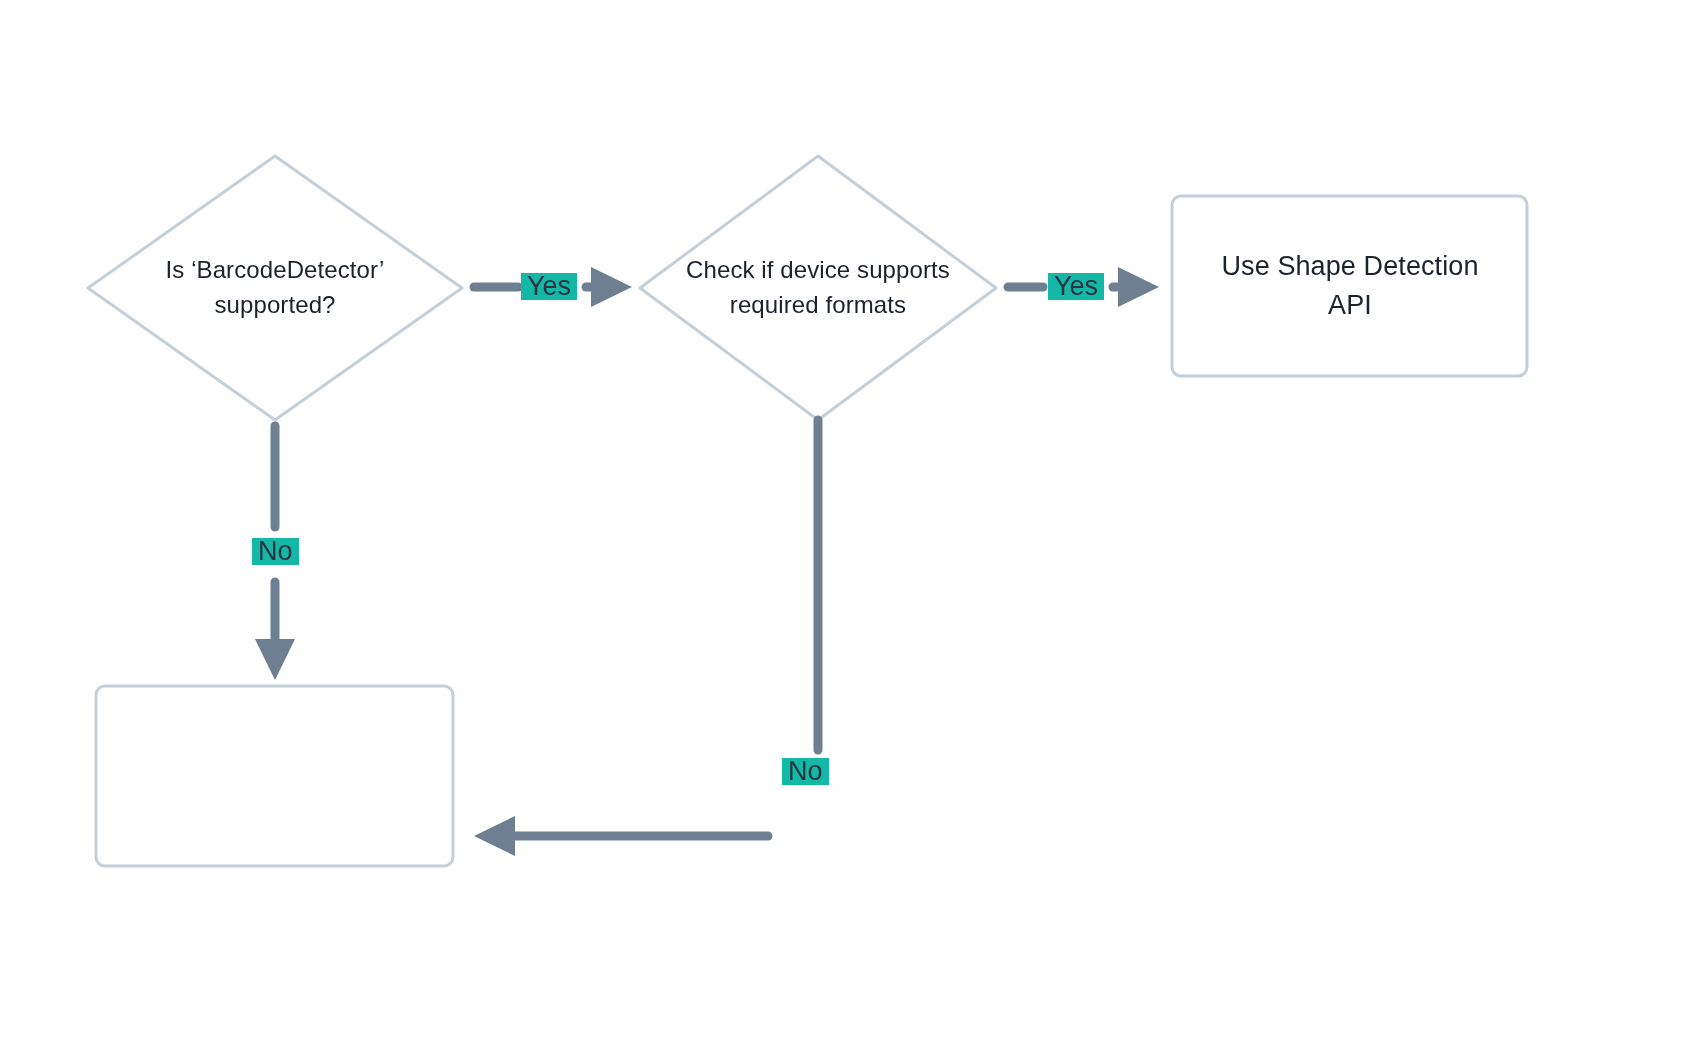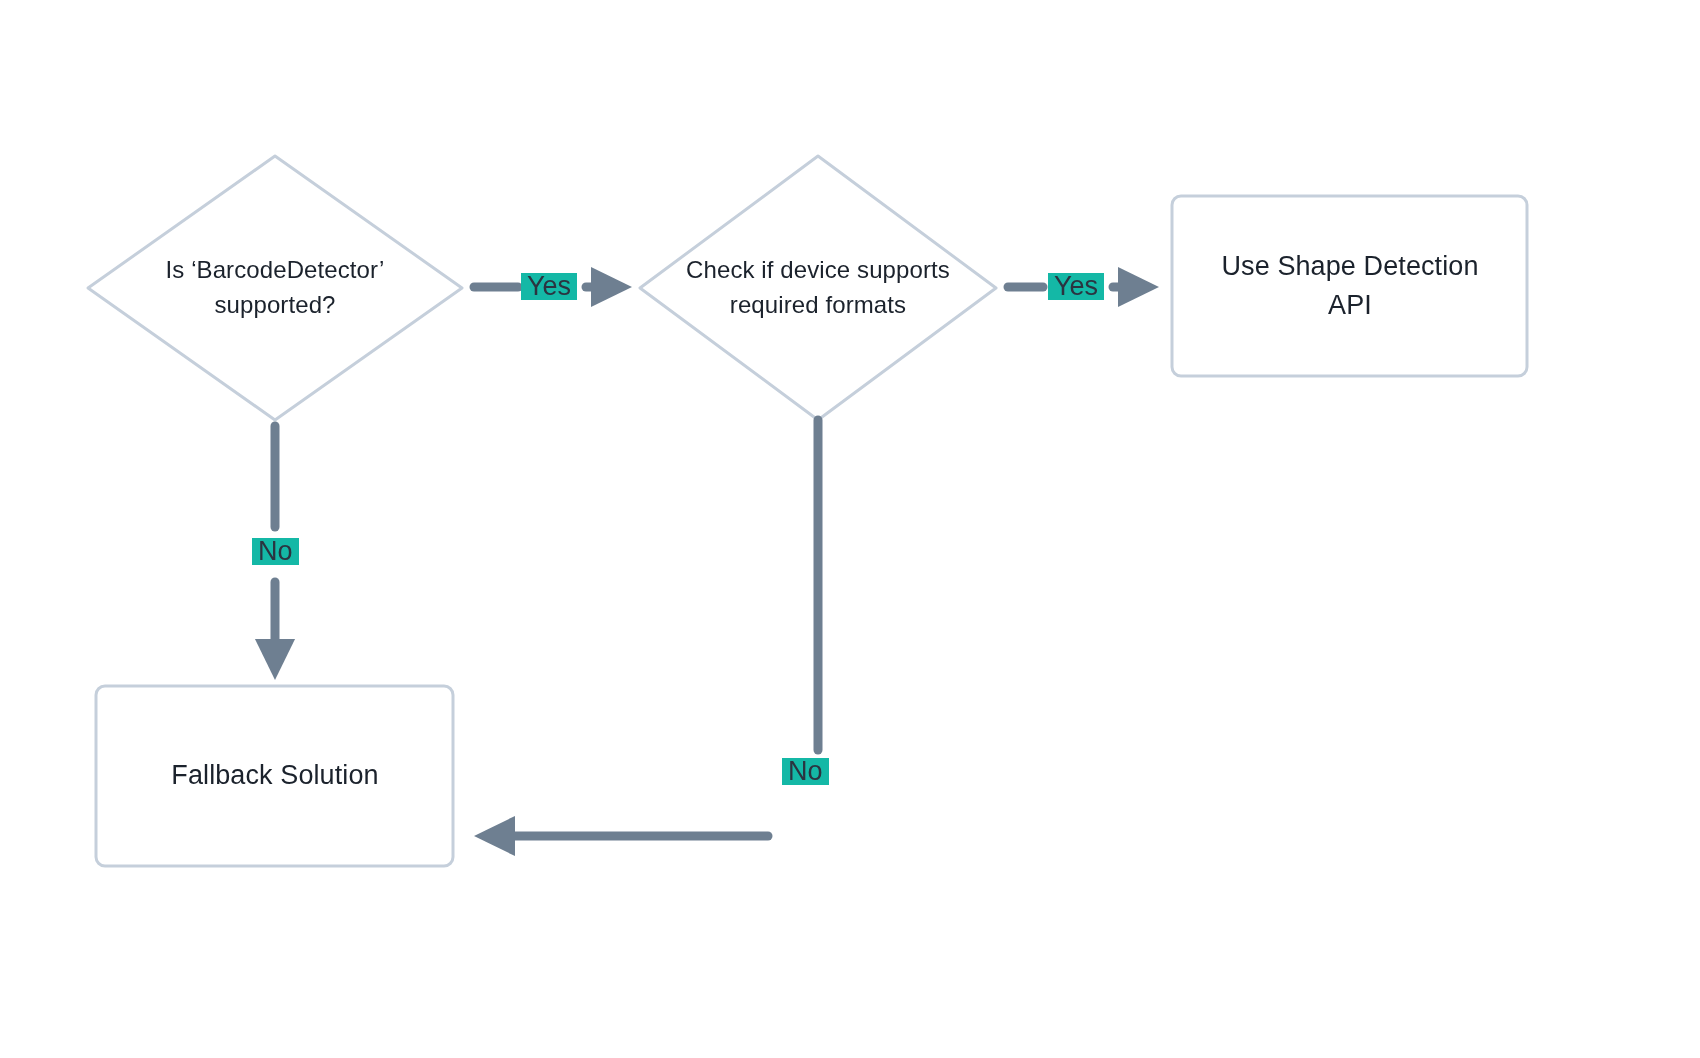--- a/index.html
+++ b/index.html
@@ -100,21 +100,20 @@
 
   <div class="node-label diamond-label" style="left:120px; top:198px; width:310px; height:92px;">Is ‘BarcodeDetector’
 supported?</div>
 
   <div class="node-label box-label" style="left:1180px; top:196px; width:340px; height:92px;">Use Shape Detection
 API</div>
 
   <div class="node-label diamond-label" style="left:655px; top:198px; width:326px; height:92px;">Check if device supports
 required formats</div>
 
-  <div class="node-label box-label" style="left:100px; top:710px; width:350px; height:44px;">Fallback Solution</div>
 
   <div class="edge-label" style="left:521px; top:229px;">Yes</div>
 
   <div class="edge-label" style="left:252px; top:494px;">No</div>
 
   <div class="edge-label" style="left:1048px; top:229px;">Yes</div>
 
   <div class="edge-label" style="left:782px; top:714px;">No</div>
 
   <div class="bottom-rule"></div>

